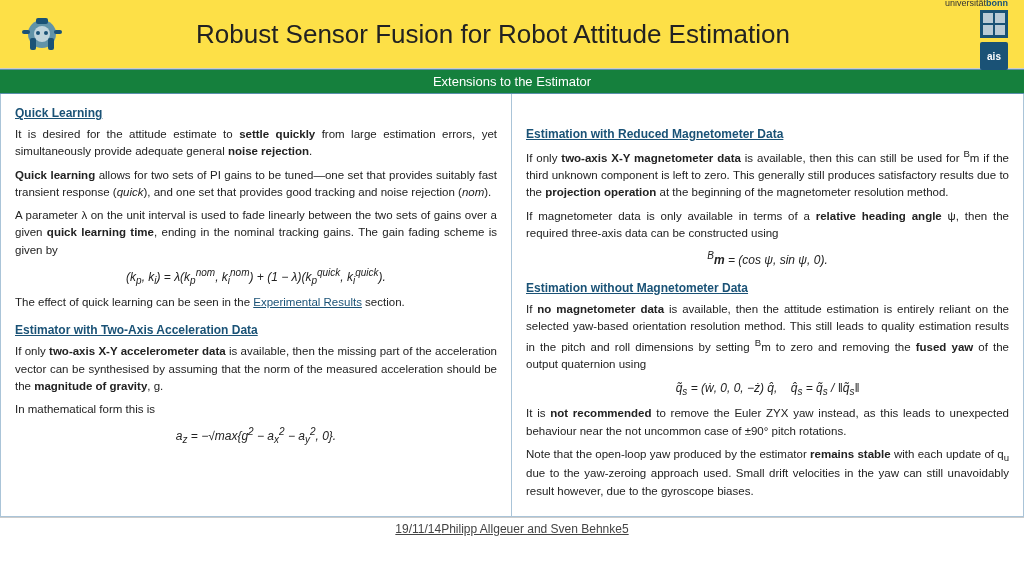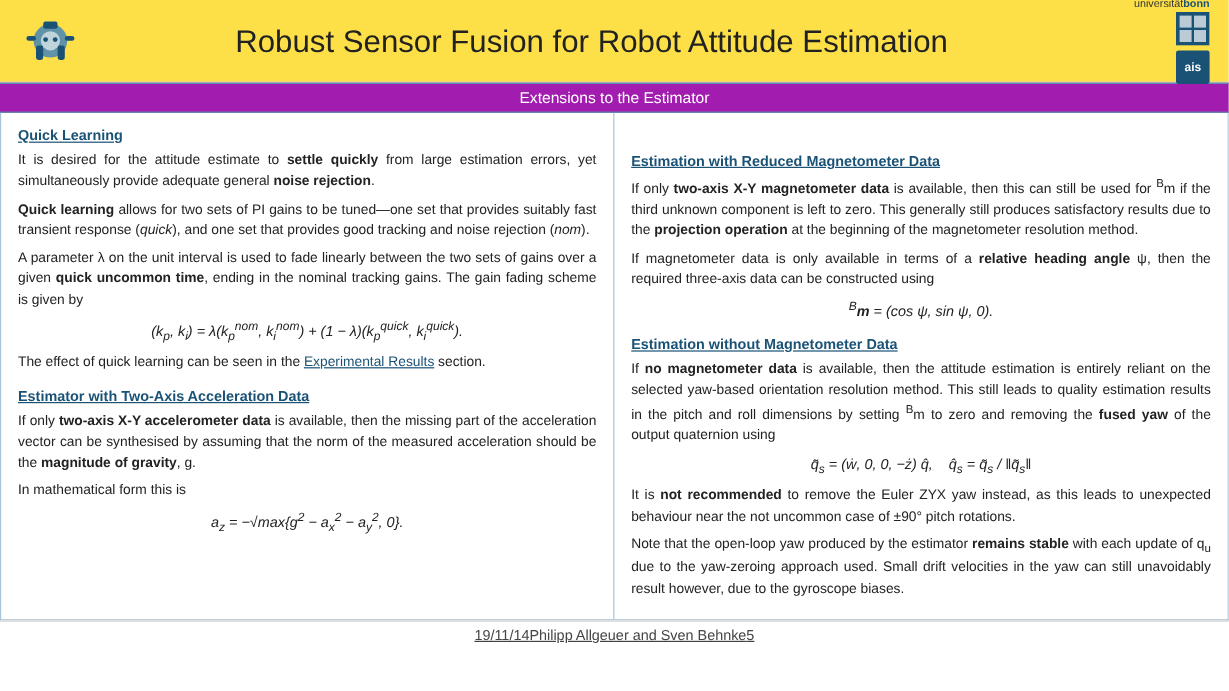--- a/index.html
+++ b/index.html
@@ -36,21 +36,21 @@
       width: 90px;
       height: 52px;
       flex-shrink: 0;
       display: flex;
       align-items: center;
       justify-content: flex-end;
     }
 
     
     .banner {
-      background: #a21caf;
+      background: #15803d;
       color: #fff;
       text-align: center;
       padding: 4px;
       font-size: 13px;
       border-top: 1px solid #5a8fac;
       border-bottom: 1px solid #5a8fac;
     }
 
     
     .content {
@@ -187,21 +187,21 @@
 
       <p>
         It is desired for the attitude estimate to <span class="bold">settle quickly</span> from large estimation errors, yet simultaneously provide adequate general <span class="bold">noise rejection</span>.
       </p>
 
       <p>
         <span class="bold">Quick learning</span> allows for two sets of PI gains to be tuned—one set that provides suitably fast transient response (<span class="italic">quick</span>), and one set that provides good tracking and noise rejection (<span class="italic">nom</span>).
       </p>
 
       <p>
-        A parameter λ on the unit interval is used to fade linearly between the two sets of gains over a given <span class="bold">quick uncommon time</span>, ending in the nominal tracking gains. The gain fading scheme is given by
+        A parameter λ on the unit interval is used to fade linearly between the two sets of gains over a given <span class="bold">quick learning time</span>, ending in the nominal tracking gains. The gain fading scheme is given by
       </p>
 
       <div class="math-block">
         (k<sub>p</sub>, k<sub>i</sub>) = λ(k<sub>p</sub><sup>nom</sup>, k<sub>i</sub><sup>nom</sup>) + (1 − λ)(k<sub>p</sub><sup>quick</sup>, k<sub>i</sub><sup>quick</sup>).
       </div>
 
       <p>
         The effect of quick learning can be seen in the <span class="link">Experimental Results</span> section.
       </p>
     </div>

